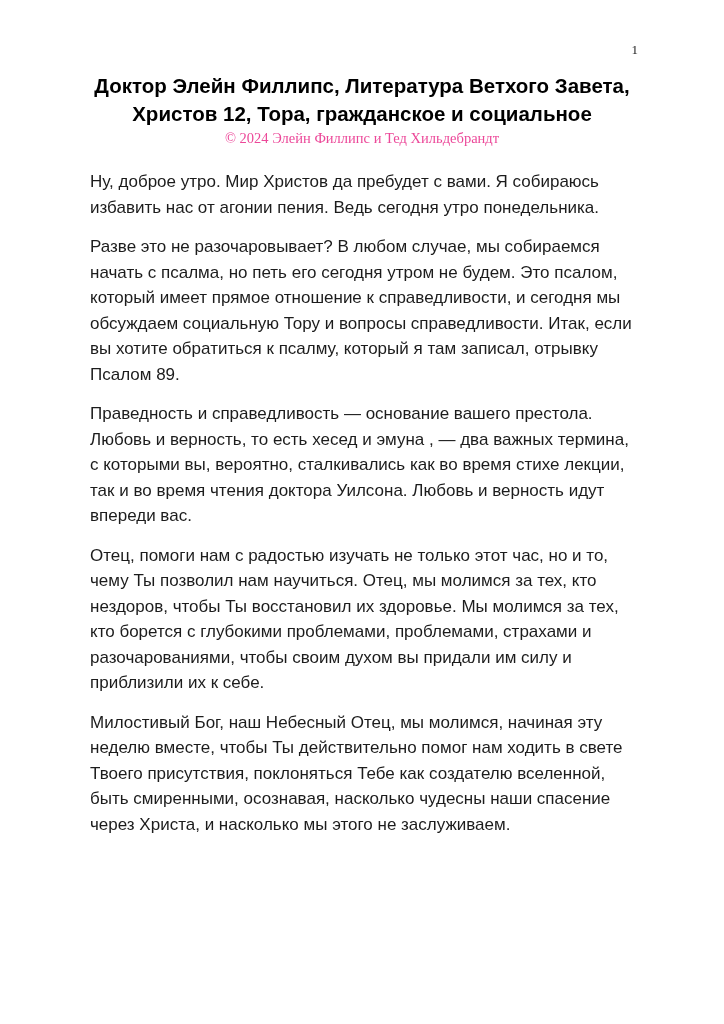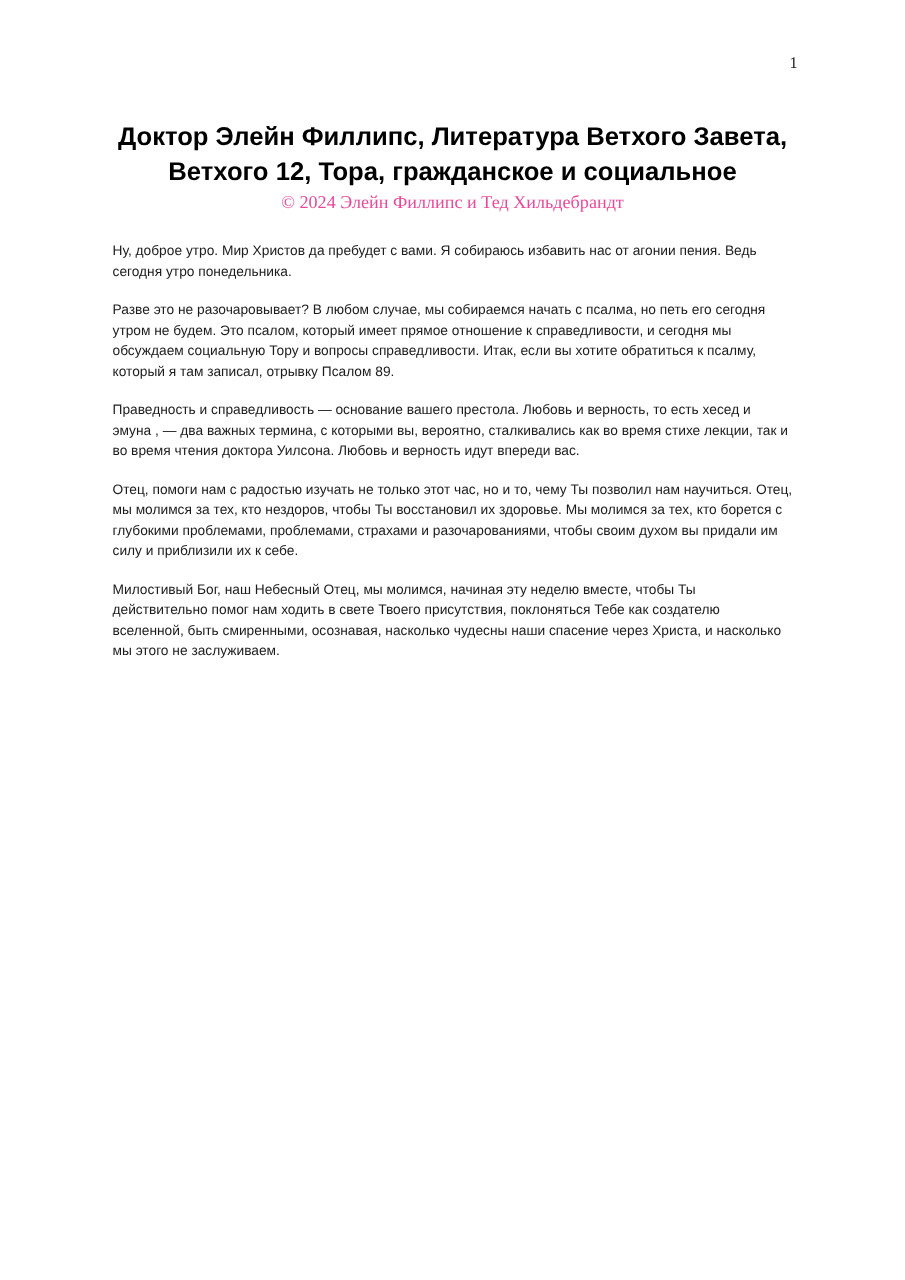--- a/index.html
+++ b/index.html
@@ -21,21 +21,21 @@
   .page-number {
     position: absolute;
     top: 42px;
     right: 86px;
     font-family: "Liberation Serif", serif;
     font-size: 13px;
     color: #1c1c1c;
   }
   .content {
     position: absolute;
-    top: 96px;
+    top: 72px;
     left: 90px;
     width: 544px;
   }
   .doc-title {
     font-family: "Liberation Sans", sans-serif;
     font-weight: 700;
     font-size: 20.5px;
     line-height: 1.35;
     text-align: center;
     color: #000000;
@@ -47,39 +47,39 @@
     font-family: "Liberation Serif", serif;
     font-size: 14.5px;
     text-align: center;
     margin-top: 3px;
     color: #ec4899;
   }
   .body-text {
     margin-top: 22px;
   }
   .body-text p {
-    font-size: 11px;
+    font-size: 17px;
     line-height: 1.5;
     margin-bottom: 14px;
     text-align: left;
     color: #1c1c1c;
   }
 </style>
 </head>
 <body>
 
 <div class="page">
 
   <div class="page-number">1</div>
 
   <div class="content">
 
     <h1 class="doc-title">
       <span class="title-line">Доктор Элейн Филлипс, Литература Ветхого Завета,</span>
-      <span class="title-line">Ветхого 12, Тора, гражданское и социальное</span>
+      <span class="title-line">Христов 12, Тора, гражданское и социальное</span>
     </h1>
 
     <div class="copyright">© 2024 Элейн Филлипс и Тед Хильдебрандт</div>
 
     <div class="body-text">
       <p>Ну, доброе утро. Мир Христов да пребудет с вами. Я собираюсь избавить нас от агонии пения. Ведь сегодня утро понедельника.</p>
       <p>Разве это не разочаровывает? В любом случае, мы собираемся начать с псалма, но петь его сегодня утром не будем. Это псалом, который имеет прямое отношение к справедливости, и сегодня мы обсуждаем социальную Тору и вопросы справедливости. Итак, если вы хотите обратиться к псалму, который я там записал, отрывку Псалом 89.</p>
       <p>Праведность и справедливость — основание вашего престола. Любовь и верность, то есть хесед и эмуна , — два важных термина, с которыми вы, вероятно, сталкивались как во время стихе лекции, так и во время чтения доктора Уилсона. Любовь и верность идут впереди вас.</p>
       <p>Отец, помоги нам с радостью изучать не только этот час, но и то, чему Ты позволил нам научиться. Отец, мы молимся за тех, кто нездоров, чтобы Ты восстановил их здоровье. Мы молимся за тех, кто борется с глубокими проблемами, проблемами, страхами и разочарованиями, чтобы своим духом вы придали им силу и приблизили их к себе.</p>
       <p>Милостивый Бог, наш Небесный Отец, мы молимся, начиная эту неделю вместе, чтобы Ты действительно помог нам ходить в свете Твоего присутствия, поклоняться Тебе как создателю вселенной, быть смиренными, осознавая, насколько чудесны наши спасение через Христа, и насколько мы этого не заслуживаем.</p>

